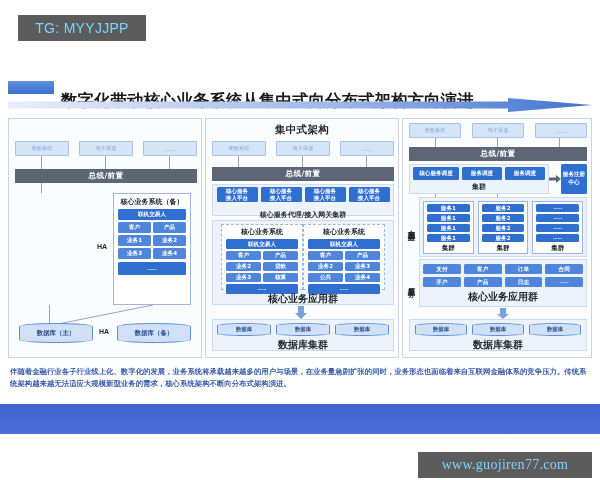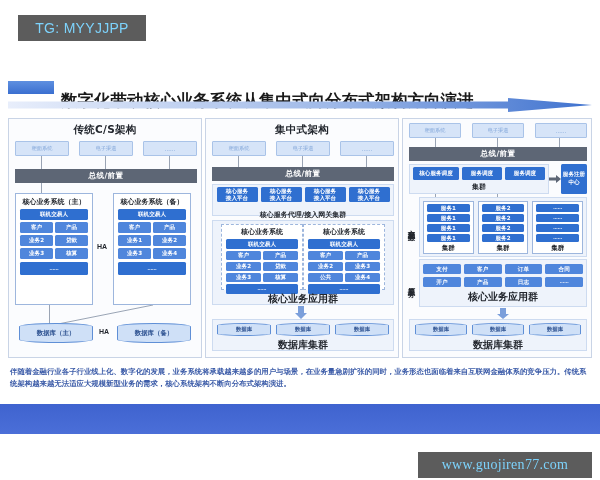--- a/index.html
+++ b/index.html
@@ -128,48 +128,34 @@
     <linearGradient id="ag" x1="0" y1="0" x2="1" y2="0">
       <stop offset="0%" stop-color="#e8eefb"></stop>
       <stop offset="55%" stop-color="#9fb9e8"></stop>
       <stop offset="100%" stop-color="#3f72cf"></stop>
     </linearGradient>
   </defs>
   <polygon points="0,3.5 500,3.5 500,0 584,7 500,14 500,10.5 0,10.5" fill="url(#ag)"></polygon>
 </svg>
 
 <div class="panel" id="panel-left">
-  <div class="panel-title">传统C/S架构</div>
 
   <div style="position:absolute;left:6px;top:22px;width:182px;height:15px;display:flex;justify-content:space-between;">
     <div class="chan" style="width:54px;">柜面系统</div>
     <div class="chan" style="width:54px;">电子渠道</div>
     <div class="chan" style="width:54px;">……</div>
   </div>
 
   <div class="conn" style="left:32px;top:37px;width:1px;height:13px;"></div>
   <div class="conn" style="left:96px;top:37px;width:1px;height:13px;"></div>
   <div class="conn" style="left:160px;top:37px;width:1px;height:13px;"></div>
 
   <div class="bus" style="position:absolute;left:6px;top:50px;width:182px;">总线/前置</div>
   <div class="conn" style="left:32px;top:64px;width:1px;height:10px;"></div>
 
-  <div class="grpbox" style="position:absolute;left:6px;top:74px;width:78px;height:112px;">
-    <div class="grp-label" style="padding:3px 0 2px;">核心业务系统（主）</div>
-    <div class="bluebox" style="margin:0 4px 2px;height:11px;">联机交易人</div>
-    <div style="display:flex;flex-wrap:wrap;gap:2px;margin:0 4px;">
-      <div class="bluebox-lt" style="width:33px;height:11px;">客户</div>
-      <div class="bluebox-lt" style="width:33px;height:11px;">产品</div>
-      <div class="bluebox-lt" style="width:33px;height:11px;">业务2</div>
-      <div class="bluebox-lt" style="width:33px;height:11px;">贷款</div>
-      <div class="bluebox-lt" style="width:33px;height:11px;">业务3</div>
-      <div class="bluebox-lt" style="width:33px;height:11px;">核算</div>
-    </div>
-    <div class="bluebox" style="margin:3px 4px 0;height:13px;font-size:4.6px;">……</div>
-  </div>
 
   <div class="grpbox" style="position:absolute;left:104px;top:74px;width:78px;height:112px;">
     <div class="grp-label" style="padding:3px 0 2px;">核心业务系统（备）</div>
     <div class="bluebox" style="margin:0 4px 2px;height:11px;">联机交易人</div>
     <div style="display:flex;flex-wrap:wrap;gap:2px;margin:0 4px;">
       <div class="bluebox-lt" style="width:33px;height:11px;">客户</div>
       <div class="bluebox-lt" style="width:33px;height:11px;">产品</div>
       <div class="bluebox-lt" style="width:33px;height:11px;">业务1</div>
       <div class="bluebox-lt" style="width:33px;height:11px;">业务2</div>
       <div class="bluebox-lt" style="width:33px;height:11px;">业务3</div>

